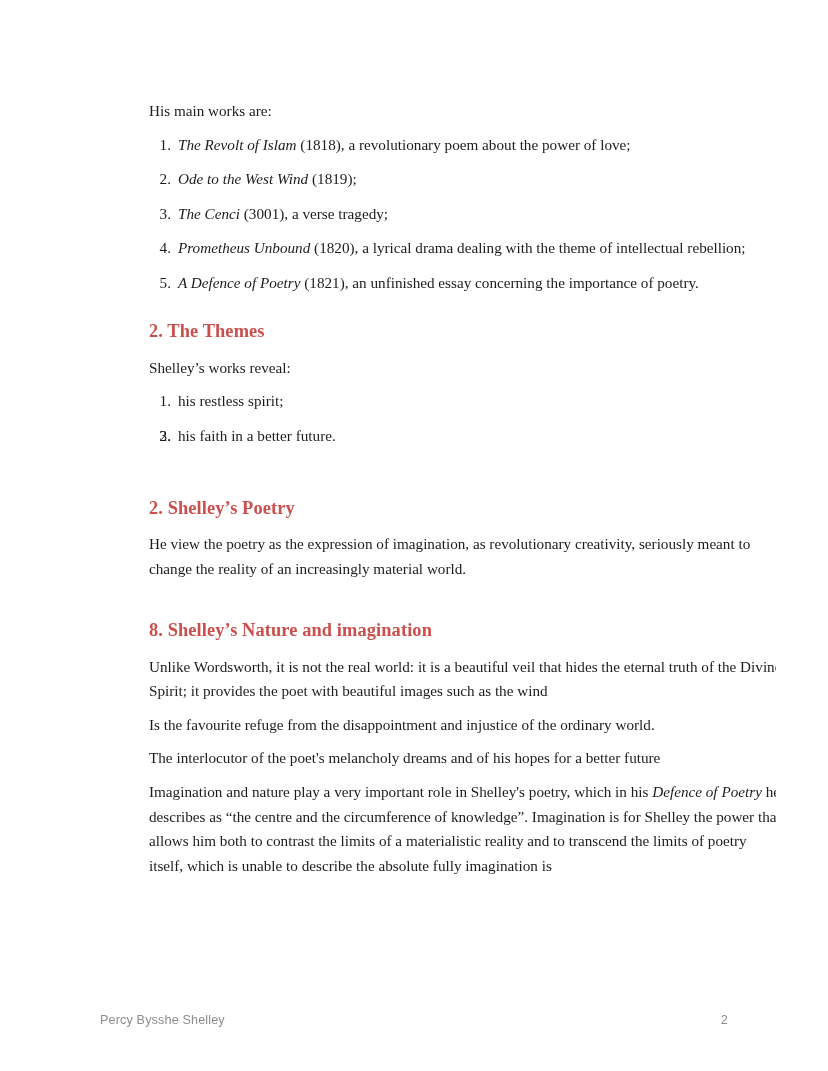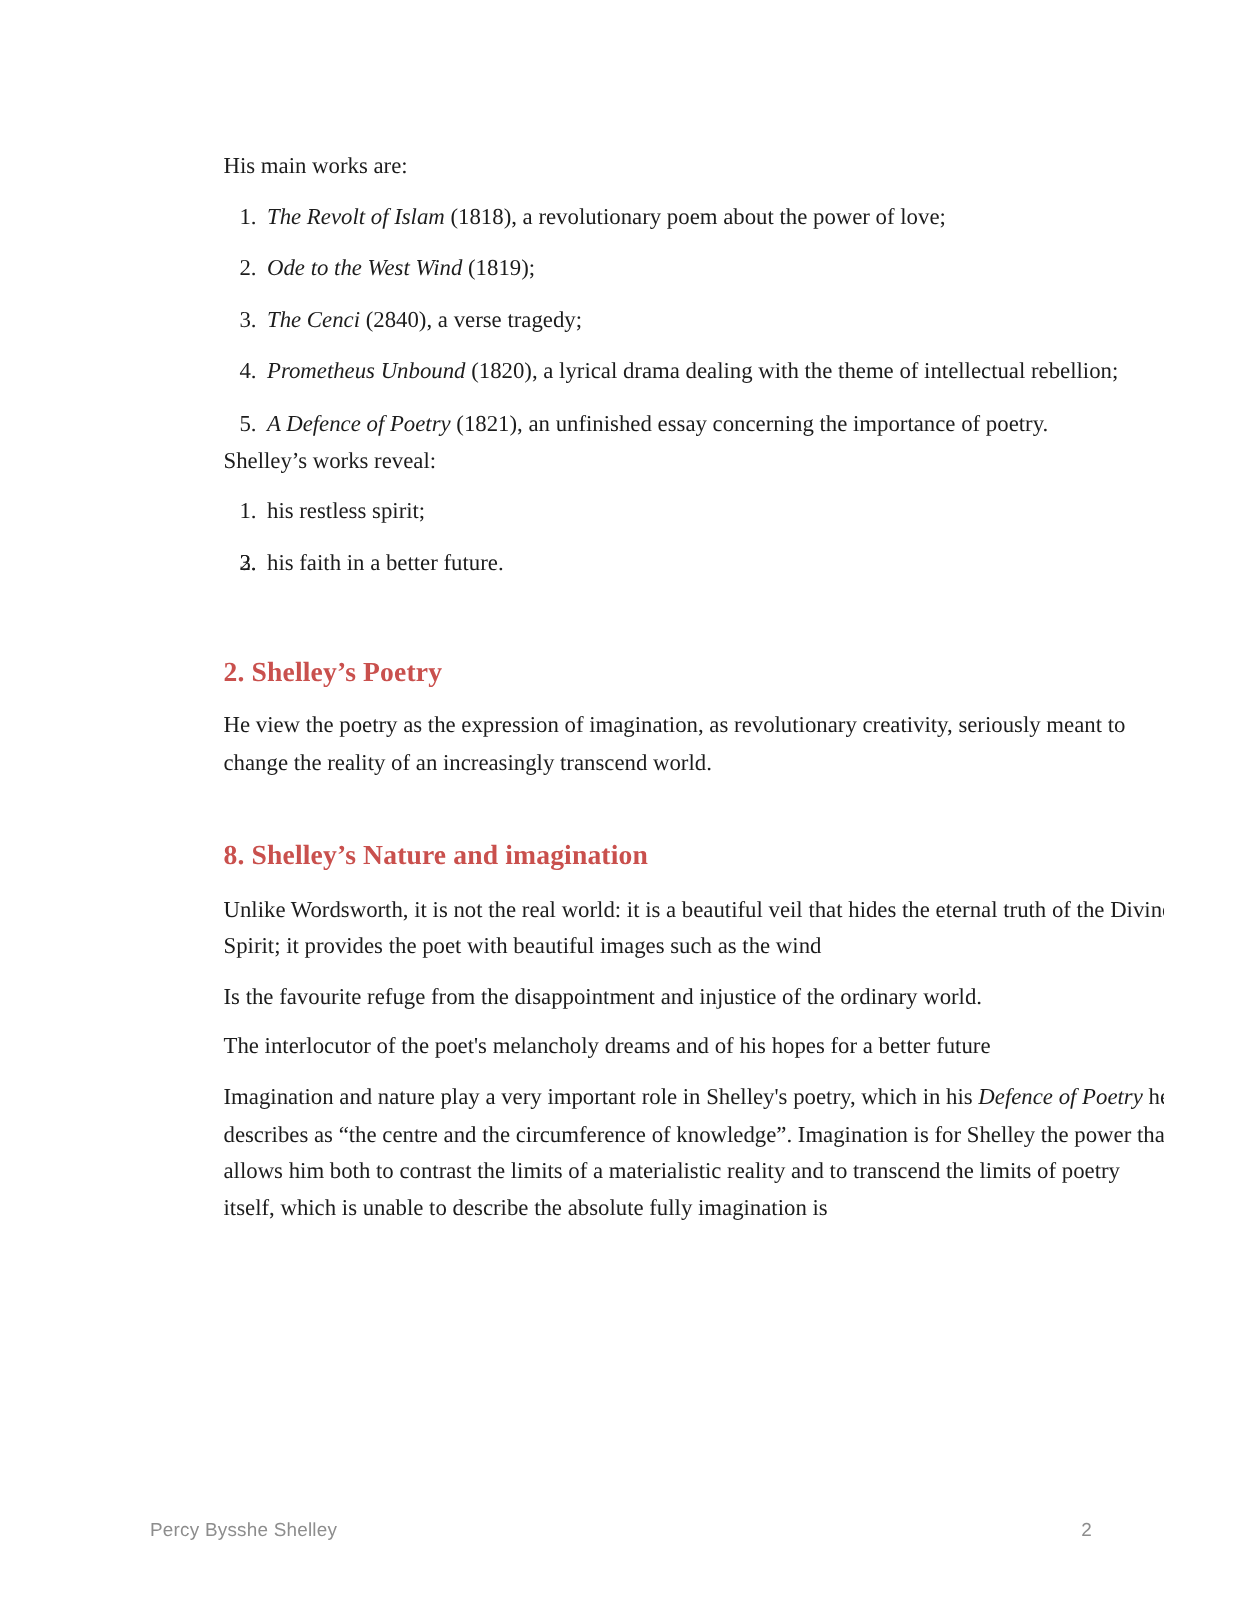--- a/index.html
+++ b/index.html
@@ -140,30 +140,33 @@
     </div>
 
     <ol class="doc-list list-block list-1">
       <li>
         <span class="li-marker">1.</span><span class="em">The Revolt of Islam</span><span> (1818), a revolutionary poem about the power of love;</span>
       </li>
       <li>
         <span class="li-marker">2.</span><span class="em">Ode to the West Wind</span><span> (1819);</span>
       </li>
       <li>
-        <span class="li-marker">3.</span><span class="em">The Cenci</span><span> (2840), a verse tragedy;</span>
+        <span class="li-marker">3.</span><span class="em">The Cenci</span><span> (3001), a verse tragedy;</span>
       </li>
       <li>
         <span class="li-marker">4.</span><span class="em">Prometheus Unbound</span><span> (1820), a lyrical drama dealing with the theme of intellectual rebellion;</span>
       </li>
       <li>
         <span class="li-marker">5.</span><span class="em">A Defence of Poetry</span><span> (1821), an unfinished essay concerning the importance of poetry.</span>
       </li>
     </ol>
 
+    <div class="heading-block-a">
+      <h2 class="section-heading">2. The Themes</h2>
+    </div>
 
     <div class="par-block">
       <p class="body-par">Shelley’s works reveal:</p>
     </div>
 
     <ol class="doc-list list-block list-2">
       <li>
         <span class="li-marker">1.</span><span>his restless spirit;</span>
       </li>
       <li>
@@ -175,21 +178,21 @@
     </ol>
 
     <div class="gap-after-list"></div>
 
 
     <div class="heading-block-b">
       <h2 class="section-heading">2. Shelley’s Poetry</h2>
     </div>
 
     <div class="par-block">
-      <p class="body-par">He view the poetry as the expression of imagination, as revolutionary creativity, seriously meant to change the reality of an increasingly transcend world.</p>
+      <p class="body-par">He view the poetry as the expression of imagination, as revolutionary creativity, seriously meant to change the reality of an increasingly material world.</p>
     </div>
 
     <div class="heading-block-c">
       <h2 class="section-heading">8. Shelley’s Nature and imagination</h2>
     </div>
 
     <div class="par-block">
       <p class="body-par">Unlike Wordsworth, it is not the real world: it is a beautiful veil that hides the eternal truth of the Divine Spirit; it provides the poet with beautiful images such as the wind</p>
     </div>
 

